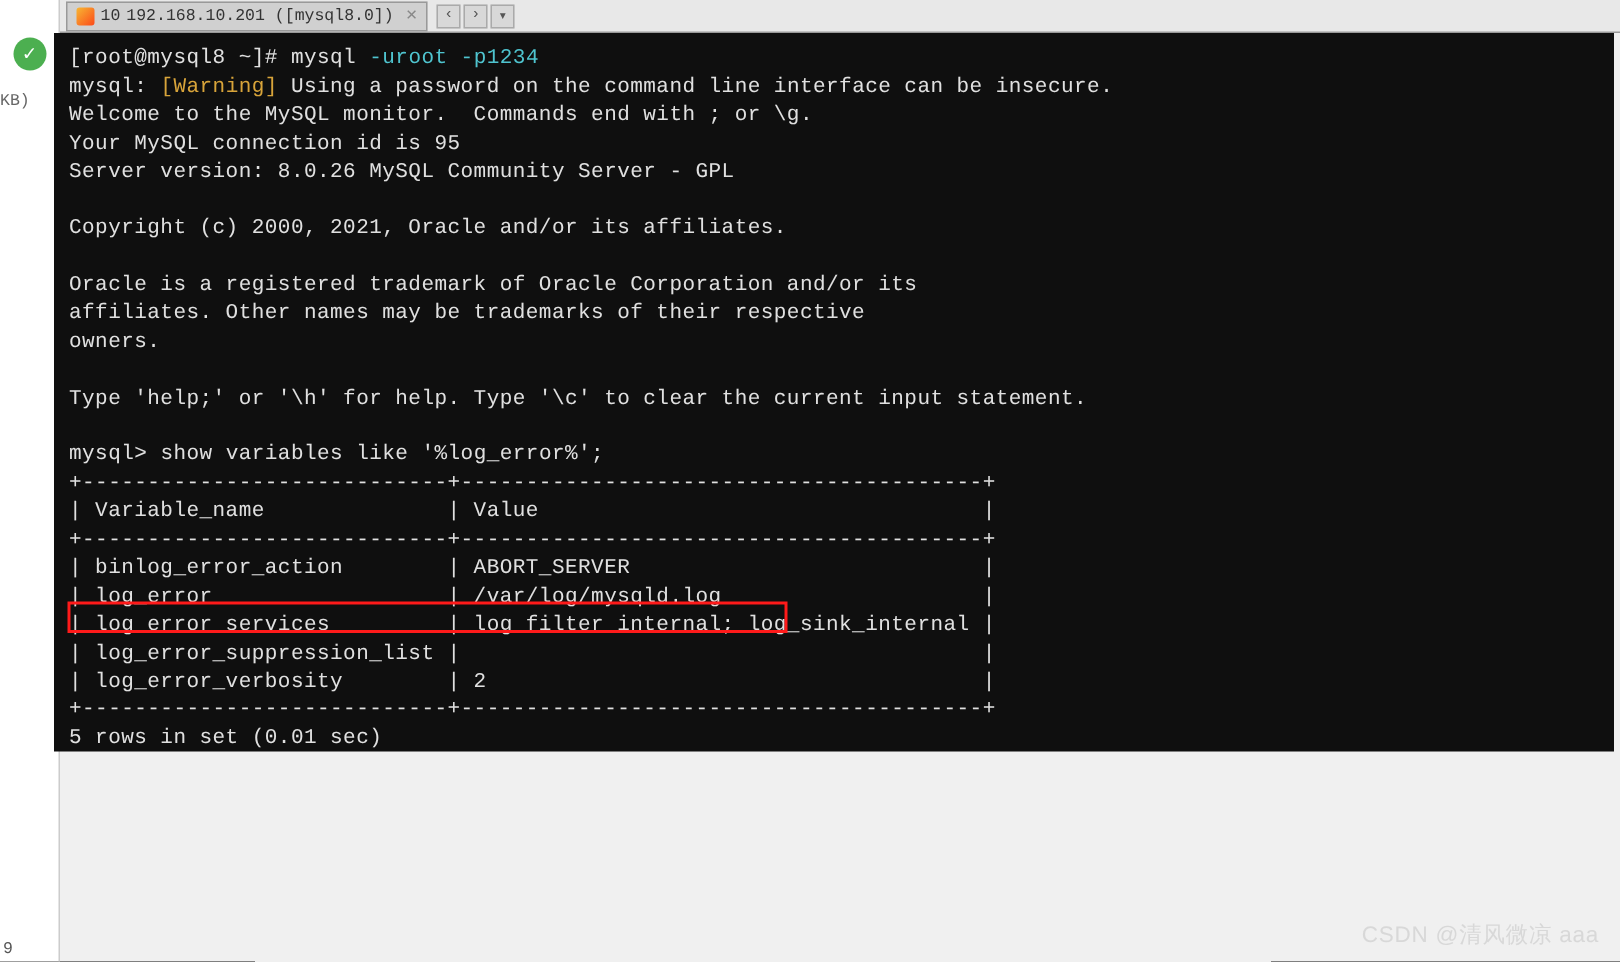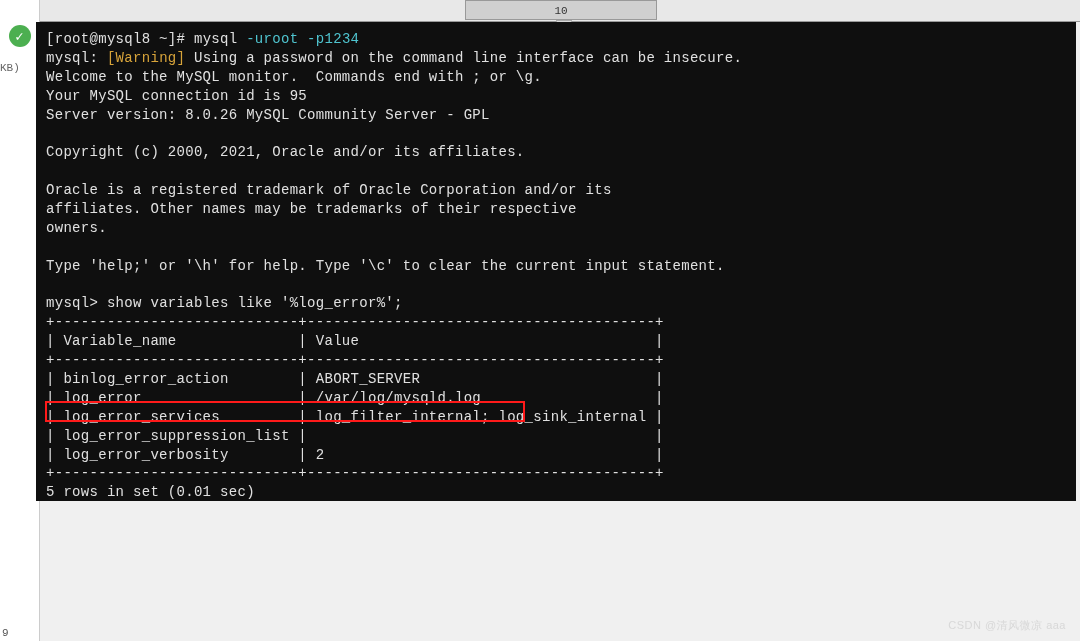--- a/index.html
+++ b/index.html
@@ -1,15 +1,15 @@
 <!DOCTYPE html>
 <html><head>
   <meta charset="utf-8">
   <style>
-    * { margin: 0; padding: 0; box-sizing: border-box; flex-direction: column; }
+    * { margin: 0; padding: 0; box-sizing: border-box; }
     body {
       font-family: "Consolas", "Courier New", monospace;
       font-size: 14px;
       background: #f0f0f0;
       width: 1080px;
       height: 641px;
       position: relative;
       overflow: hidden;
     }
     .left-panel {
@@ -112,21 +112,21 @@
       height: 16px;
       background:#e0e0e0;
       vertical-align:text-bottom;
     }
     .watermark {
       position:absolute;
       right:14px;
       bottom:8px;
       color:rgba(200,200,200,0.6);
       font-family: Arial, sans-serif;
-      font-size:11px;
+      font-size:15px;
       letter-spacing:0.5px;
     }
   </style>
 </head>
 <body>
 
 <div class="left-panel">
   <div class="check-badge">✓</div>
   <div class="kb-label">KB)</div>
 </div>

